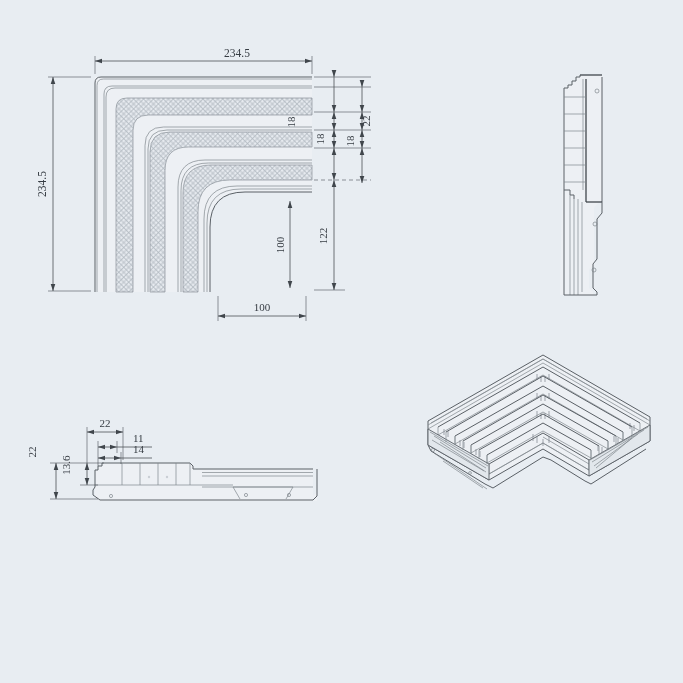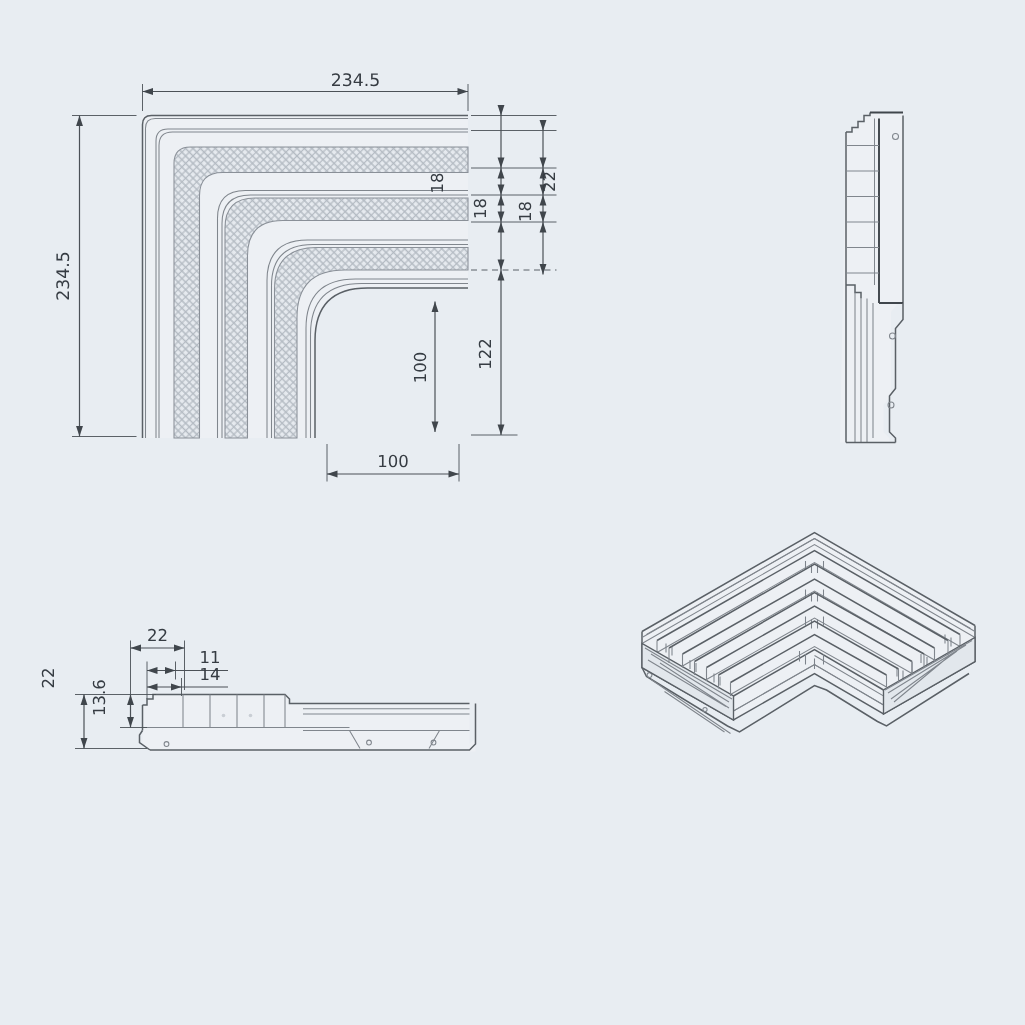--- a/index.html
+++ b/index.html
@@ -2,21 +2,21 @@
 <html><head>
 <meta charset="utf-8">
 <style>
   html,body{margin:0;padding:0;}
   body{
     width:683px;height:683px;
     background:#e8edf2;
     font-family:"DejaVu Sans","Liberation Sans",sans-serif;
     overflow:hidden;
   }
-  #canvas{position:relative;width:683px;height:683px;}
+  #canvas{position:relative;width:683px;height:683px;font-family:Liberation Serif, serif;}
   svg{display:block;}
   .partline{fill:none;stroke:#5a6066;stroke-width:1;}
   .thinline{fill:none;stroke:#80868d;stroke-width:0.7;}
   .darkline{fill:none;stroke:#40464c;stroke-width:1.3;}
   .dimline{fill:none;stroke:#4b5157;stroke-width:0.8;}
   .extline{fill:none;stroke:#4b5157;stroke-width:0.6;}
   .arrow{fill:#40464c;stroke:none;}
   .dimtext{fill:#363c43;font-size:11px;}
   .dimtext-lg{fill:#363c43;font-size:11.5px;}
   .hatchband{fill:url(#xhatch);stroke:#8a9098;stroke-width:0.7;}

